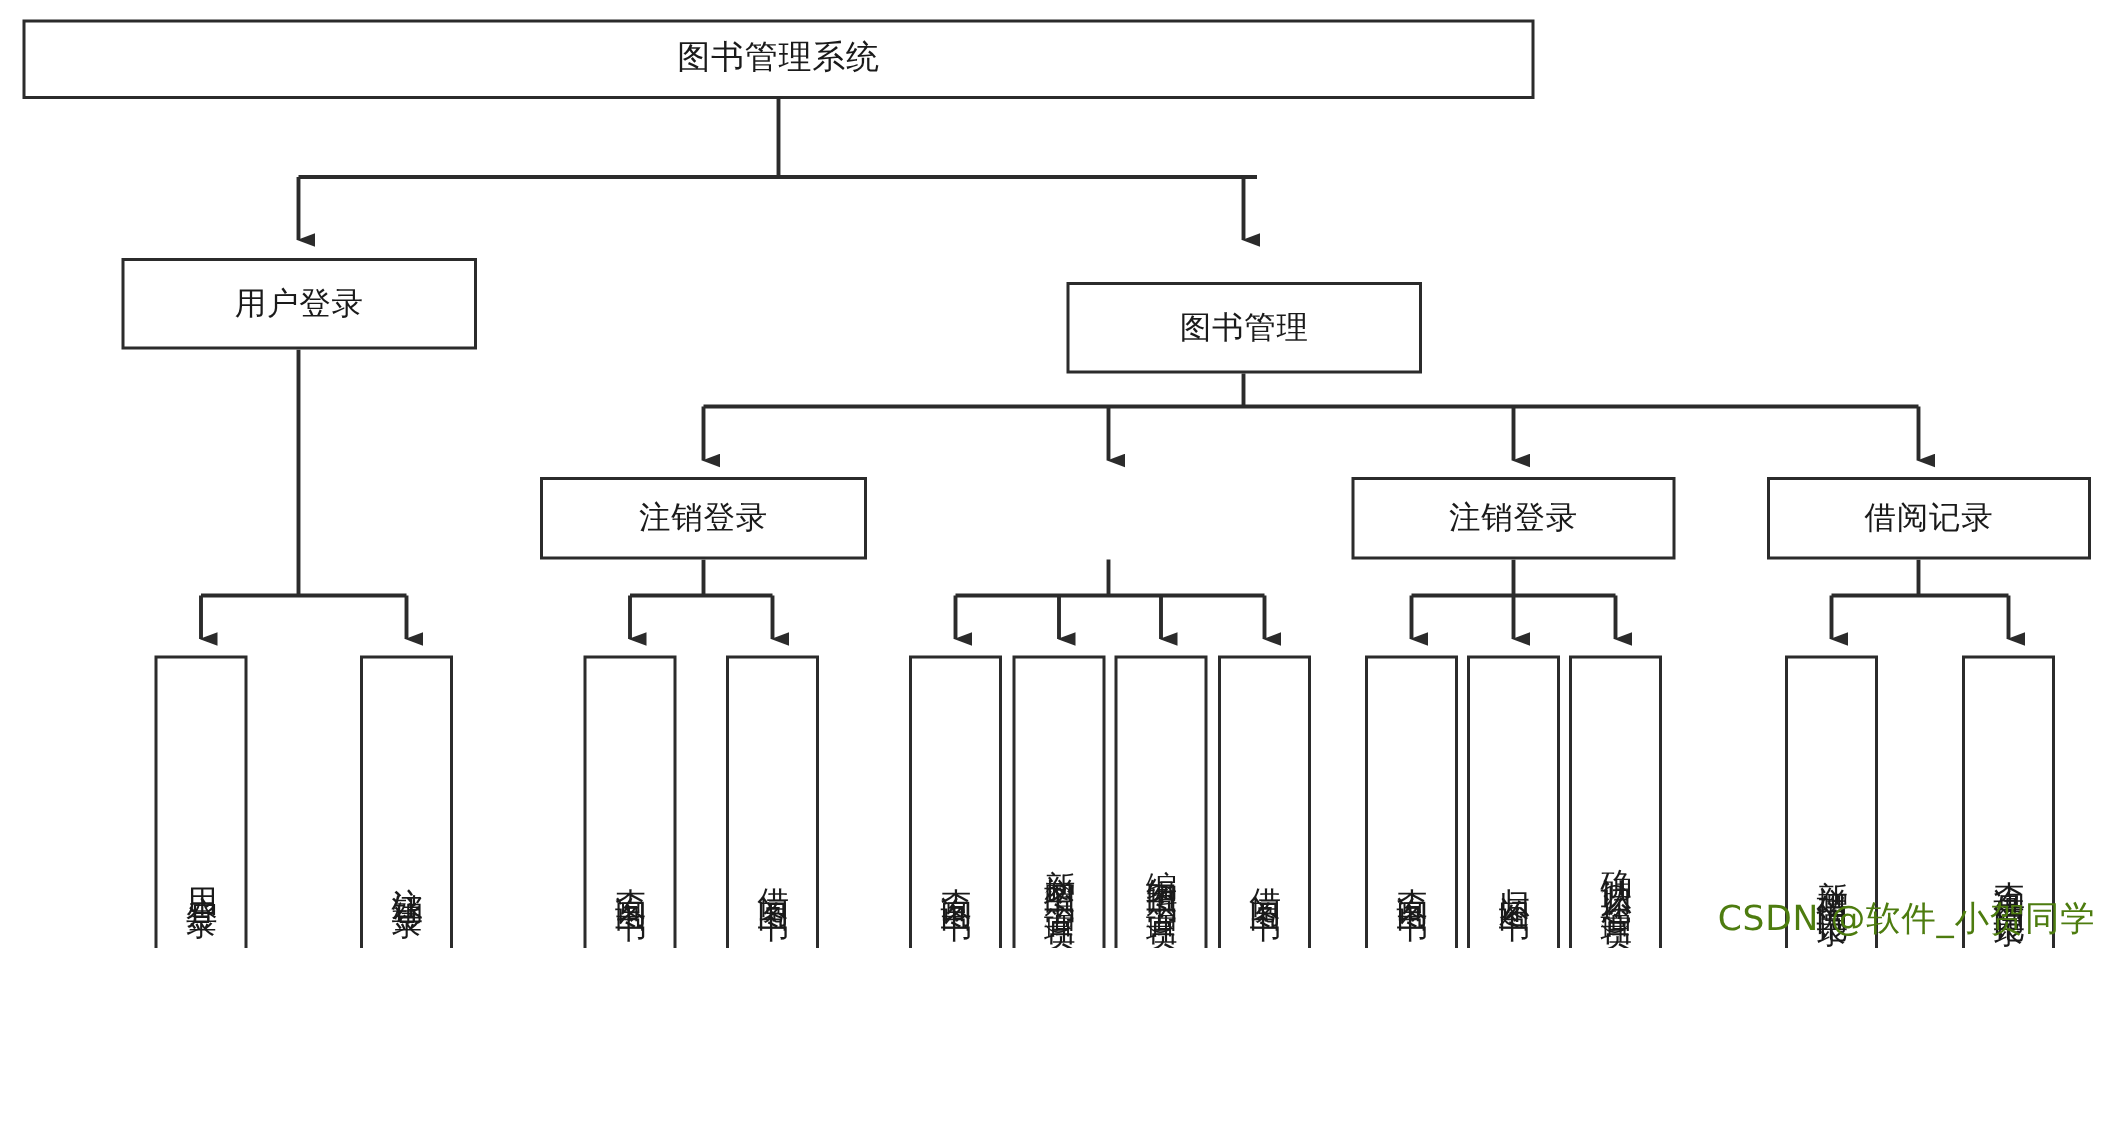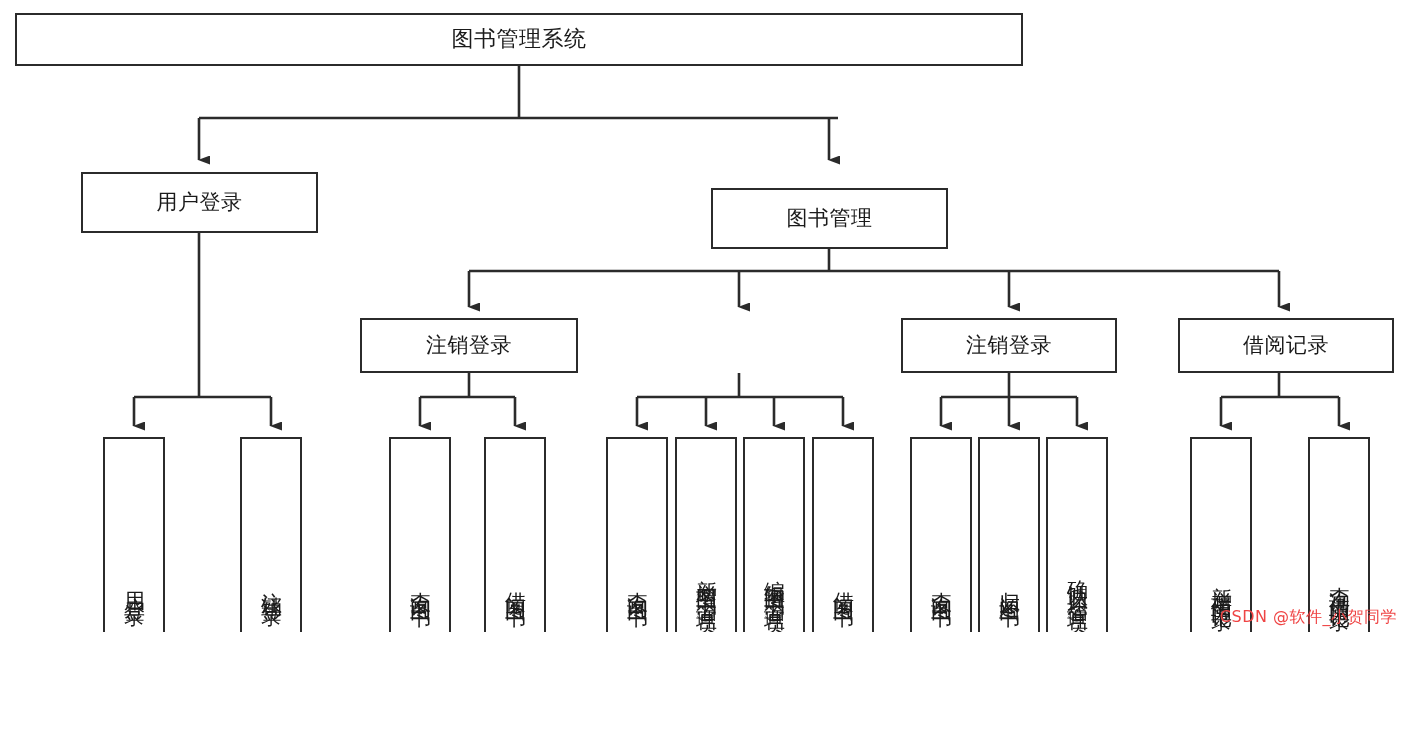--- a/index.html
+++ b/index.html
@@ -56,22 +56,22 @@
     letter-spacing: 5px;
     line-height: 1;
     white-space: nowrap;
     display: block;
     text-align: center;
   }
   .watermark {
     position: absolute;
     right: 8px;
     bottom: 4px;
-    font-size: 16px;
-    color: #ef4444;
+    font-size: 23px;
+    color: #4d7c0f;
     letter-spacing: 0.5px;
     white-space: nowrap;
   }
 </style>
 </head>
 <body>
 
 <div id="canvas">
 
   <svg class="wires" viewBox="0 0 1405 747">

